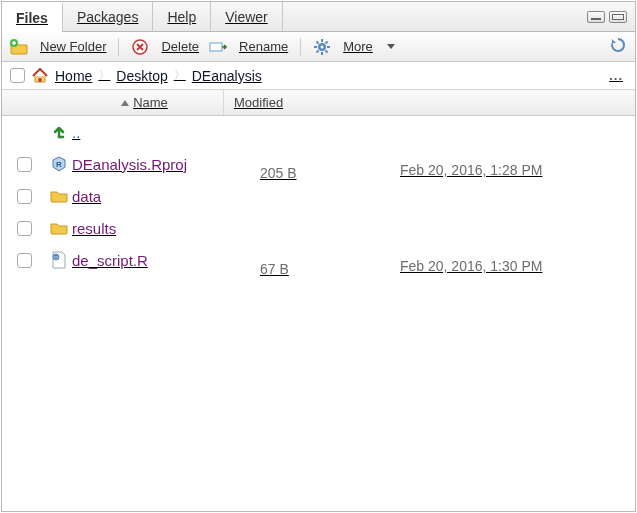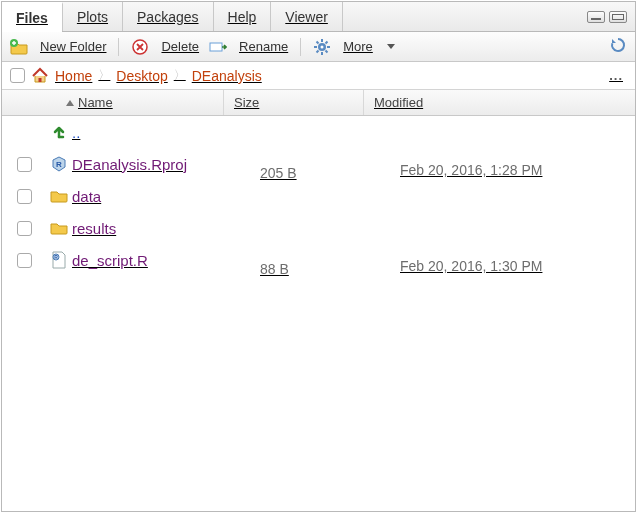--- a/index.html
+++ b/index.html
@@ -114,35 +114,35 @@
     gap: 6px;
     border-bottom: 1px solid #d4d4d4;
   }
   .chkbox {
     width: 15px; height: 15px;
     border: 1px solid #aaa;
     border-radius: 3px;
     background: #fff;
     flex-shrink: 0;
   }
-  .crumb-link { color: #c2410c; font-size: 14px; }
+  .crumb-link { color: #0f172a; font-size: 14px; }
   .crumb-sep { color: #bbb; font-size: 12px; }
   .ellipsis { margin-left: auto; color: #555; letter-spacing: 1px; padding-right: 4px; font-weight: bold; }
   
   .colheader {
     display: flex;
     align-items: center;
     height: 26px;
     background: linear-gradient(#fafafa, #ececec);
     border-bottom: 1px solid #c8c8c8;
     font-size: 13px;
     color: #444;
   }
   .col-chk { width: 44px; }
-  .col-name { flex: 0 0 178px; padding-left: 20px; display:flex; align-items:center; gap:4px; border-right: 1px solid #d8d8d8; height:100%; }
+  .col-name { flex: 0 0 178px; padding-left: 20px; display:flex; align-items:center; gap:4px; border-right: 1px solid #d8d8d8; height:100%;justify-content:center; }
   .col-size { flex: 0 0 140px; padding-left: 10px; border-right: 1px solid #d8d8d8; height:100%; display:flex; align-items:center;}
   .col-mod  { flex: 1; padding-left: 10px; height:100%; display:flex; align-items:center;}
   .sort-arrow {
     width:0;height:0;
     border-left:4px solid transparent;
     border-right:4px solid transparent;
     border-bottom:6px solid #777;
   }
   
   .filelist { flex: 1; overflow: auto; background: #fff; }
@@ -164,23 +164,20 @@
   .home-icon svg { width:18px; height:18px; }
 </style>
 </head>
 <body>
 
 <div class="panel">
 
   <div class="tabbar">
     <div class="tab active">
         <span>Files</span>
-      </div>
-    <div class="tab">
-        <span>Plots</span>
       </div>
     <div class="tab">
         <span>Packages</span>
       </div>
     <div class="tab">
         <span>Help</span>
       </div>
     <div class="tab">
         <span>Viewer</span>
       </div>
@@ -262,23 +259,20 @@
     <span class="crumb-link">DEanalysis</span>
     <span class="ellipsis">...</span>
   </div>
 
   <div class="colheader">
     <div class="col-chk"></div>
     <div class="col-name">
       <span class="sort-arrow"></span>
       <span>Name</span>
     </div>
-    <div class="col-size">
-        <span>Size</span>
-      </div>
     <div class="col-mod">
         <span>Modified</span>
       </div>
   </div>
 
   <div class="filelist">
 
     <div class="row parent">
       <div class="cell-chk"></div>
       <div class="cell-icon">
@@ -351,18 +345,18 @@
       <div class="cell-icon">
         <span class="icon">
           <svg viewBox="0 0 18 18">
               <path d="M3 1 h9 l3 3 v13 h-12 z" fill="#fff" stroke="#9aa"></path>
               <circle cx="6" cy="6" r="3" fill="#cfe1f3" stroke="#4a7bb5"></circle>
               <text x="6" y="8" text-anchor="middle" font-size="5" font-weight="bold" fill="#2658a6">R</text>
             </svg>
         </span>
       </div>
       <div class="cell-name">de_script.R</div>
-      <div class="cell-size">88 B</div>
+      <div class="cell-size">67 B</div>
       <div class="cell-mod">Feb 20, 2016, 1:30 PM</div>
     </div>
 
   </div>
 </div>
 
 </body></html>

